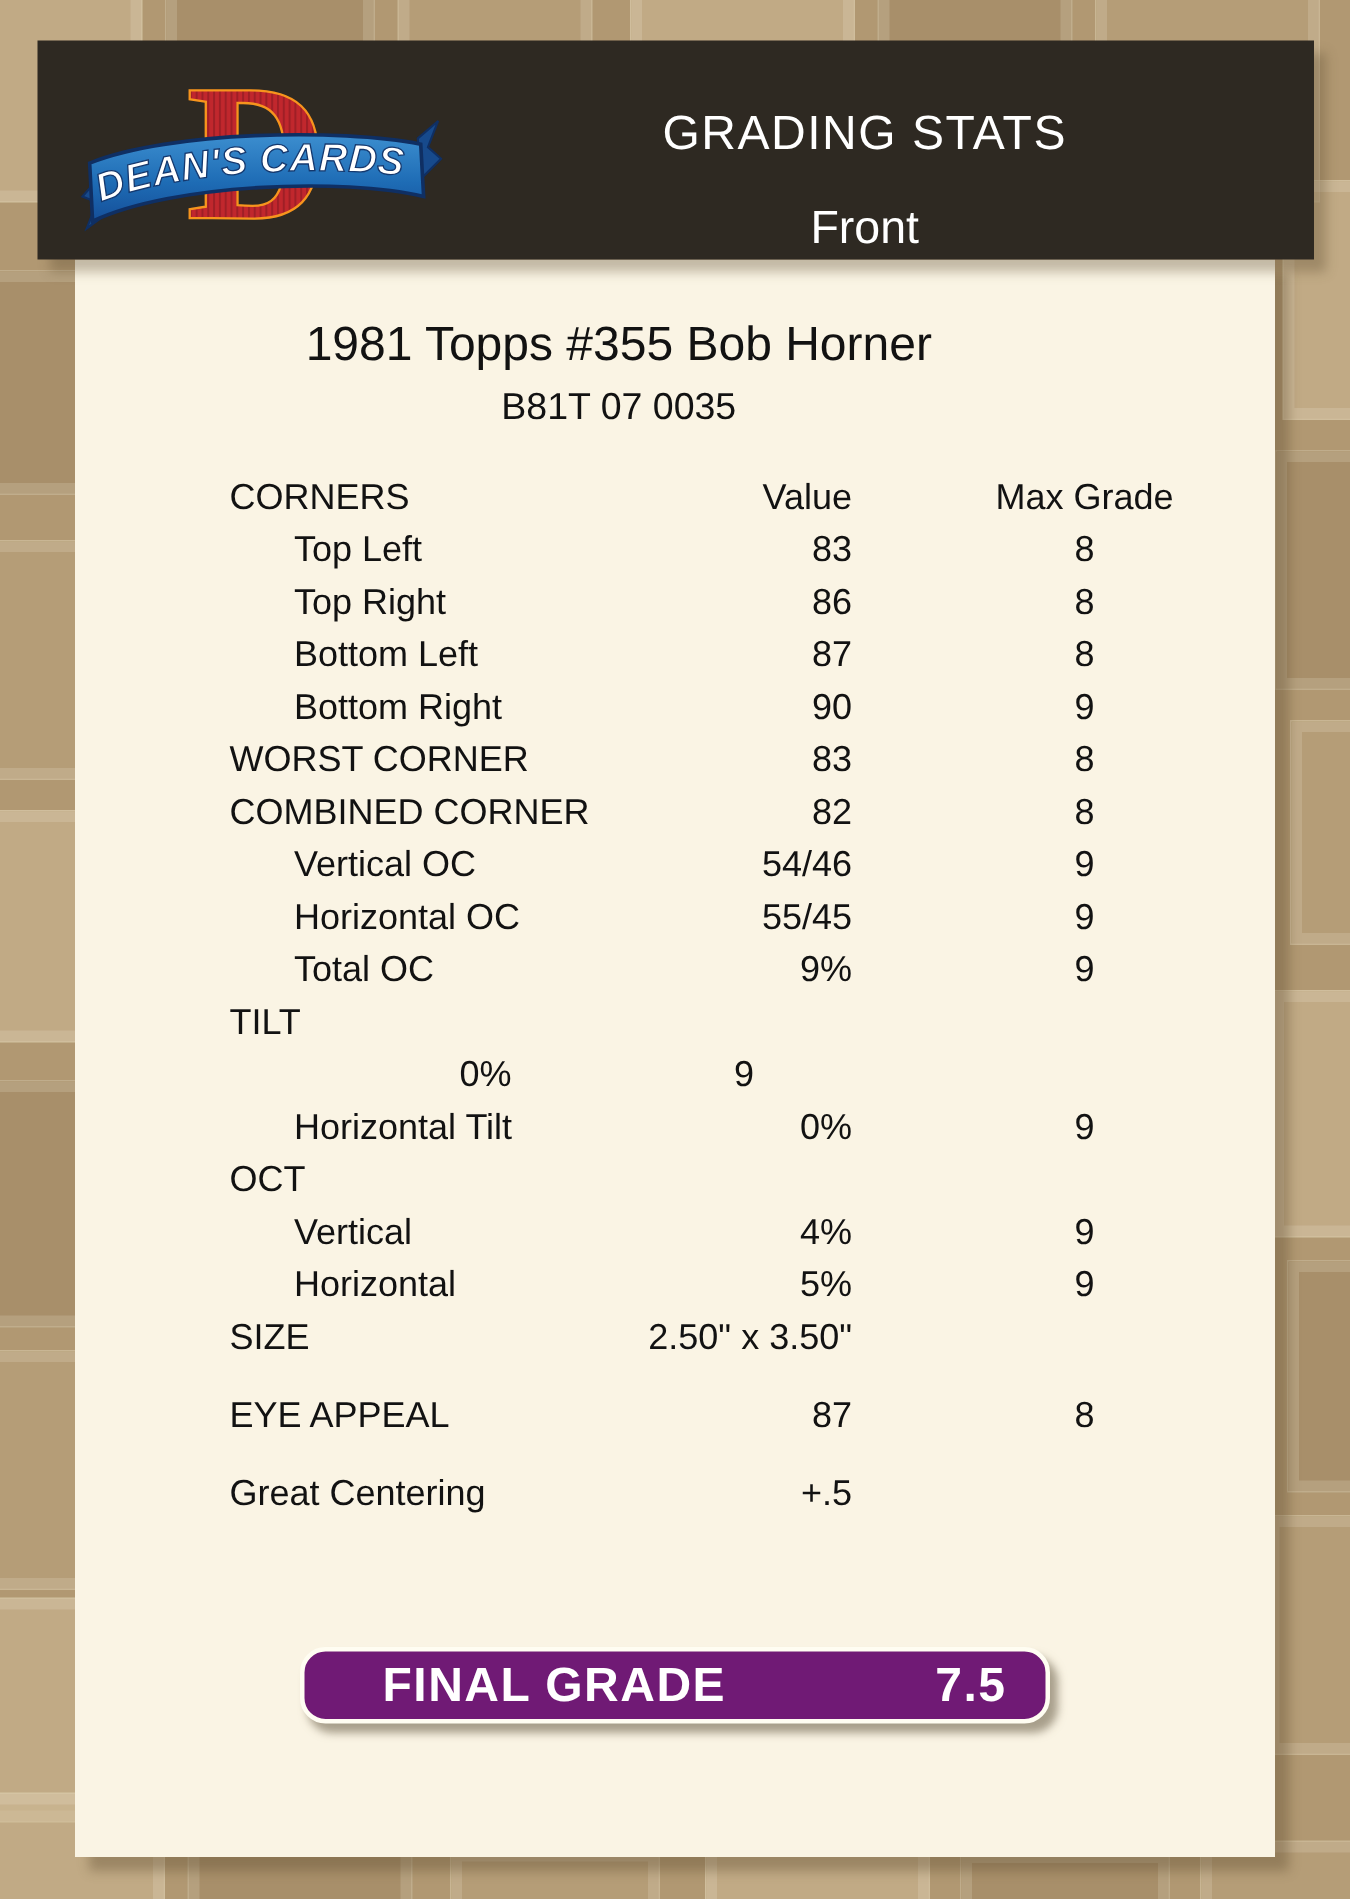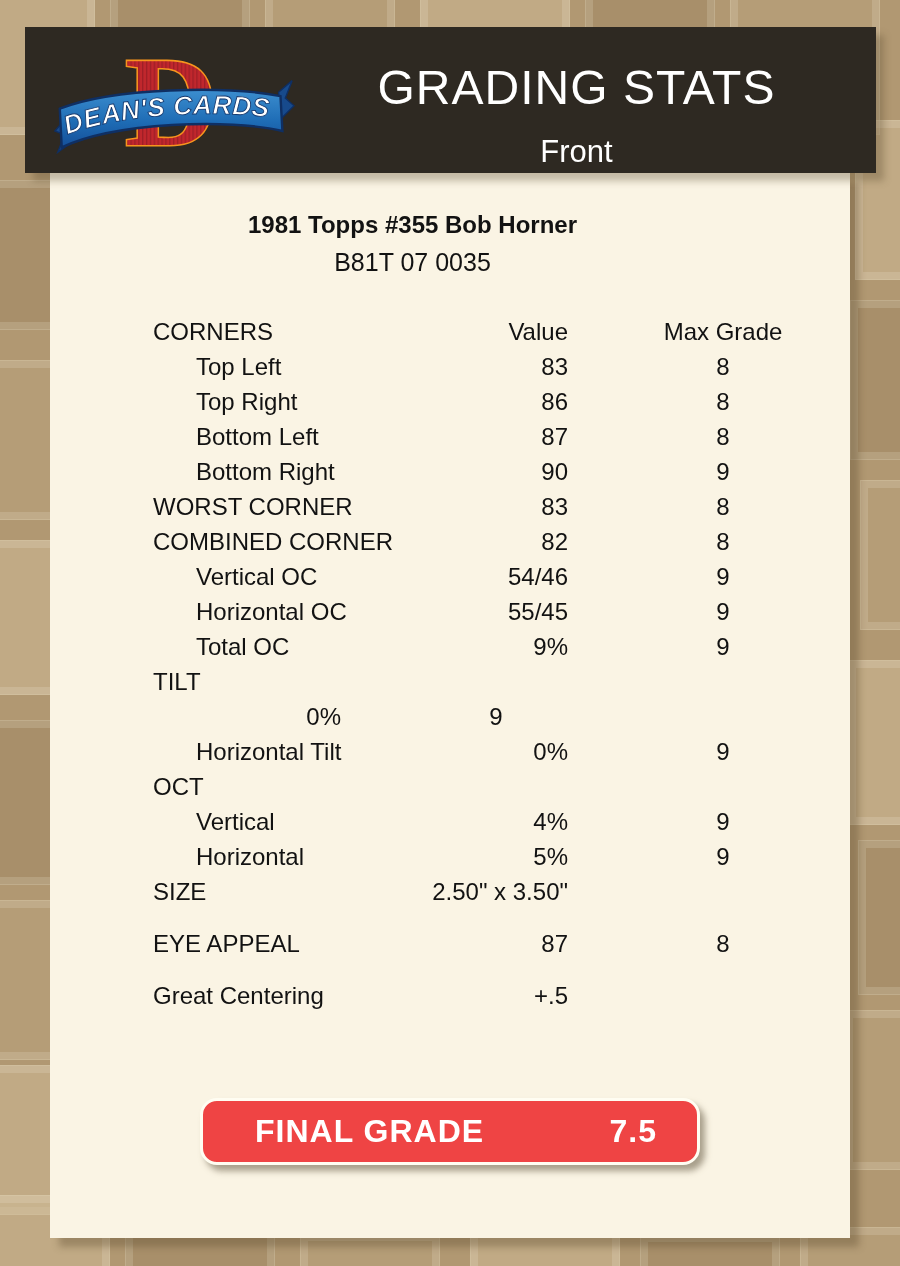--- a/index.html
+++ b/index.html
@@ -27,52 +27,52 @@
   .header {
     position:absolute; left:25px; top:27px; width:851px; height:146px;
     background:#2e2922; z-index:3;
     box-shadow: 8px 8px 7px rgba(95,76,48,0.35);
   }
   .logo-wrap { position:absolute; left:28px; top:3px; width:242px; height:140px; }
   .header-text {
     position:absolute; left:0; right:0; top:0; height:100%;
     padding-left:252px; text-align:center; color:#ffffff;
   }
-  .header-title { font-size:48px; line-height:50px; margin-top:36px; letter-spacing:1px; }
+  .header-title { font-size:32px; line-height:50px; margin-top:36px; letter-spacing:1px; }
   .header-sub   { font-size:31px; line-height:40px; margin-top:19px; }
 
   
   .panel {
     position:absolute; left:50px; top:173px; width:800px; height:1065px;
     background:#faf4e4; z-index:2;
     box-shadow: 9px 9px 7px rgba(95,76,48,0.38);
   }
   .card-head { position:absolute; left:40px; top:38px; width:645px; text-align:center; }
-  .card-name   { font-size:24px; font-weight:bold; }
+  .card-name   { font-size:32px; font-weight:normal; }
   .card-serial { font-size:25px; margin-top:9px; }
 
   
   .gtable { position:absolute; left:103px; top:141px; width:725px; }
   .trow { display:flex; height:35px; align-items:center; font-size:24px; }
   .trow.gap { margin-top:17px; }
   .cell.label { width:227px; white-space:nowrap; }
   .cell.label.indent { padding-left:43px; }
   .cell.value { width:188px; text-align:right; white-space:nowrap; }
   .cell.max   { width:310px; text-align:center; white-space:nowrap; }
   .bold { font-weight:normal; }
 
   
   .final-grade {
-    position:absolute; left:150px; top:925px; width:500px; height:67px;
-    background:#ef4444;
+    position:absolute; left:150px; top:925px; width:500px; height:51px;
+    background:#701a75;
     border:3px solid #fffdf2;
     border-radius:17px;
     box-shadow: 5px 6px 6px rgba(125,113,92,0.65);
     display:flex; align-items:center; justify-content:space-between;
-    padding:0 40px 0 52px;
+    padding:0 26px 0 52px;
     color:#ffffff; font-size:32px; font-weight:bold; letter-spacing:1px;
   }
 </style>
 </head>
 <body>
 
 <div class="bg">
   <div class="ghost tone-a" style="left:-25px;top:-30px;width:120px;height:165px;"></div>
   <div class="ghost tone-b" style="left:110px;top:-42px;width:140px;height:170px;"></div>
   <div class="ghost tone-c" style="left:265px;top:-25px;width:130px;height:160px;"></div>

